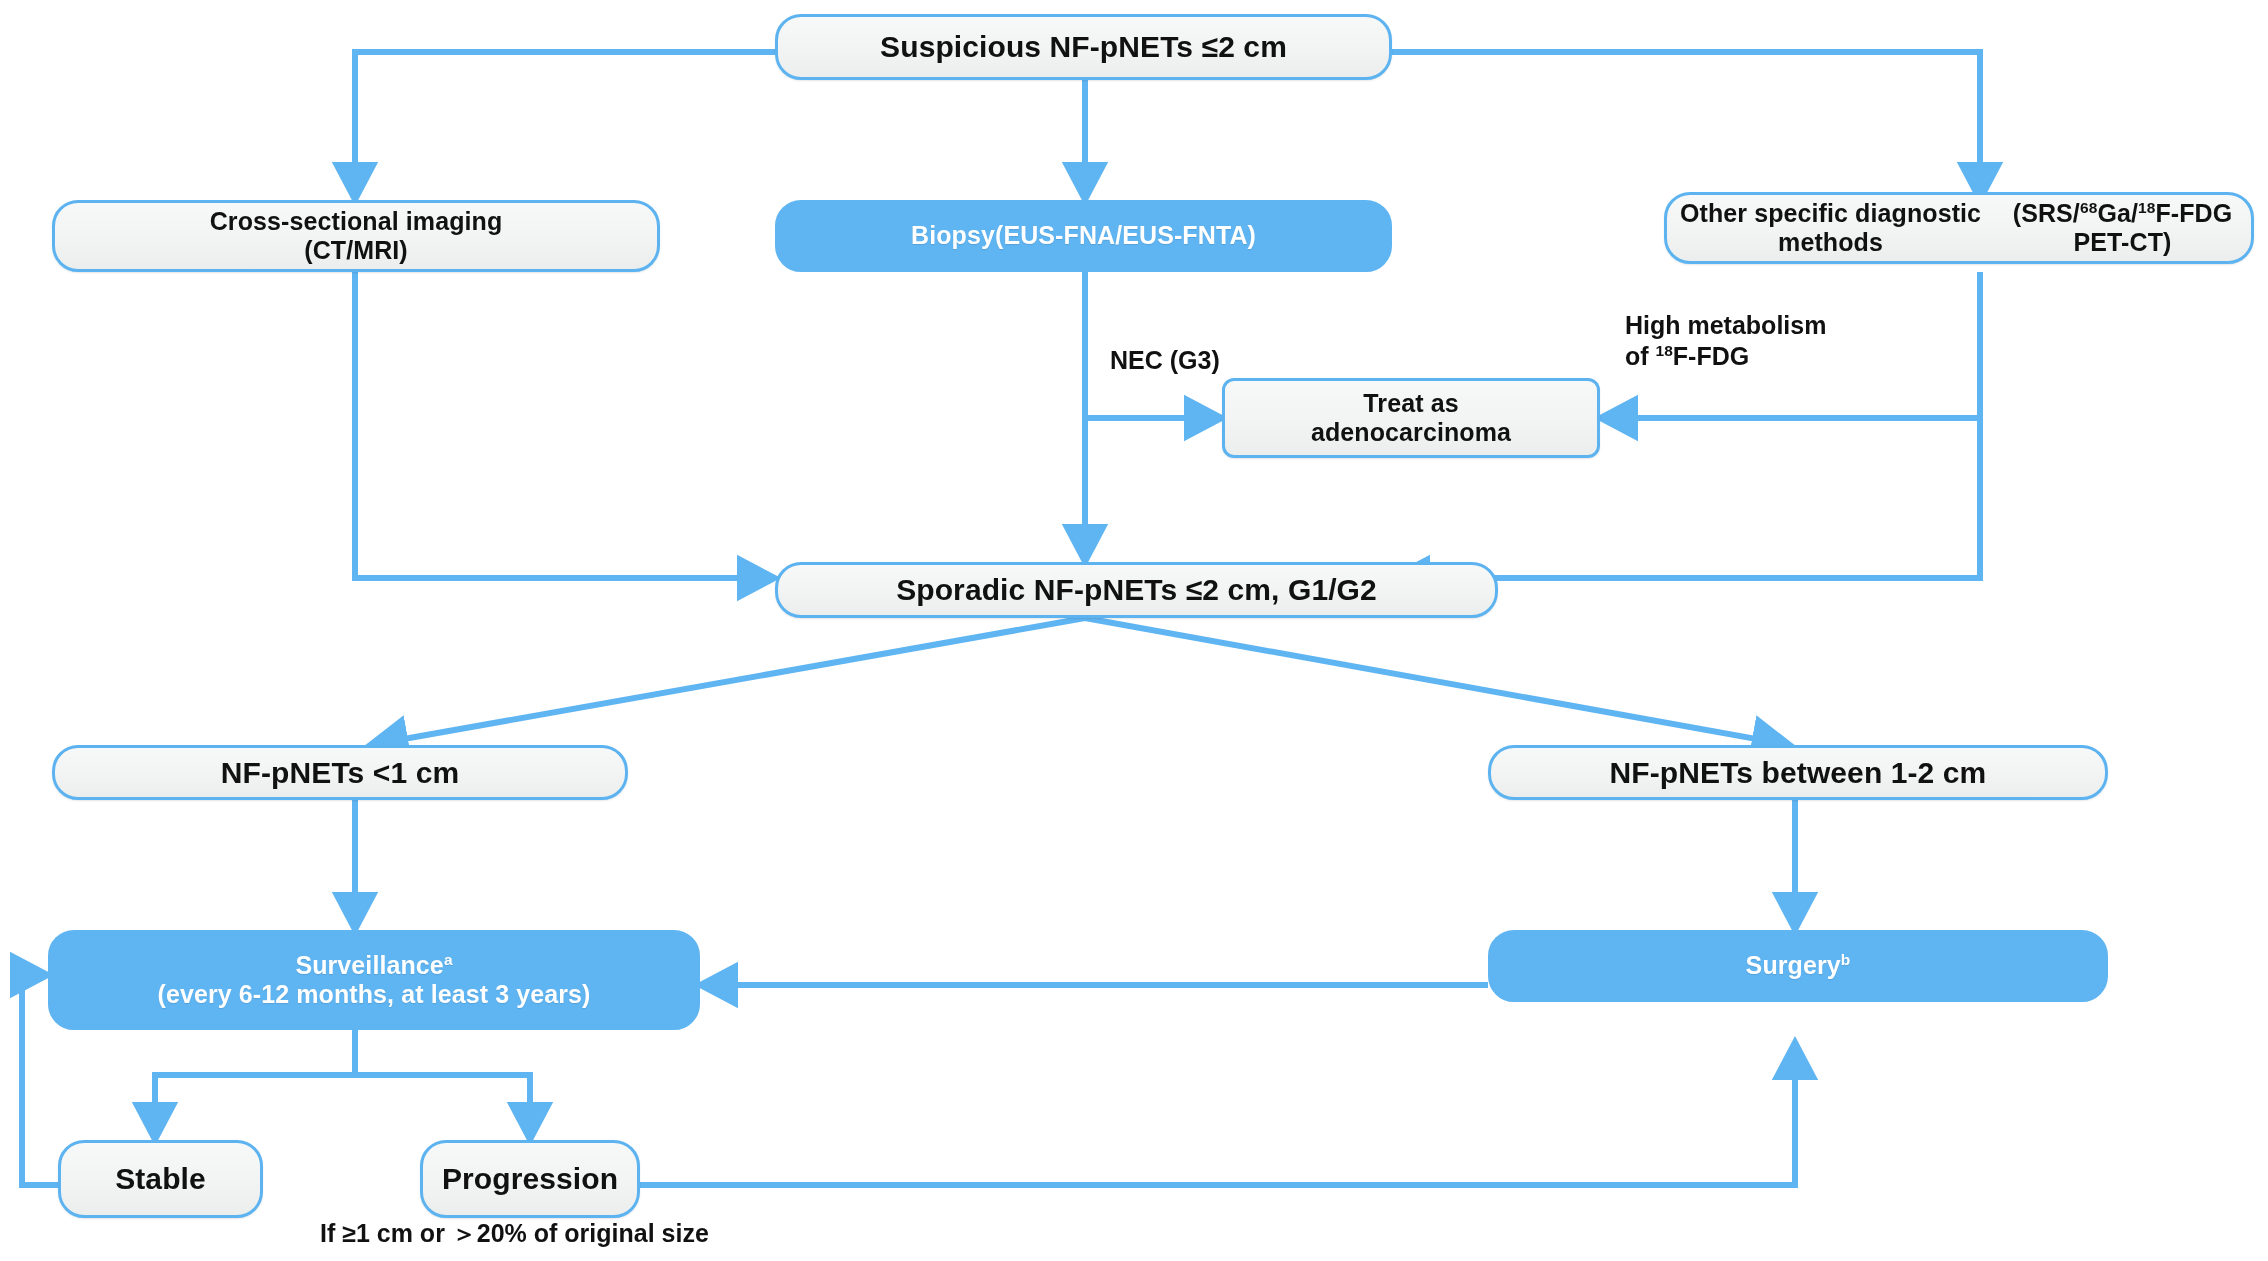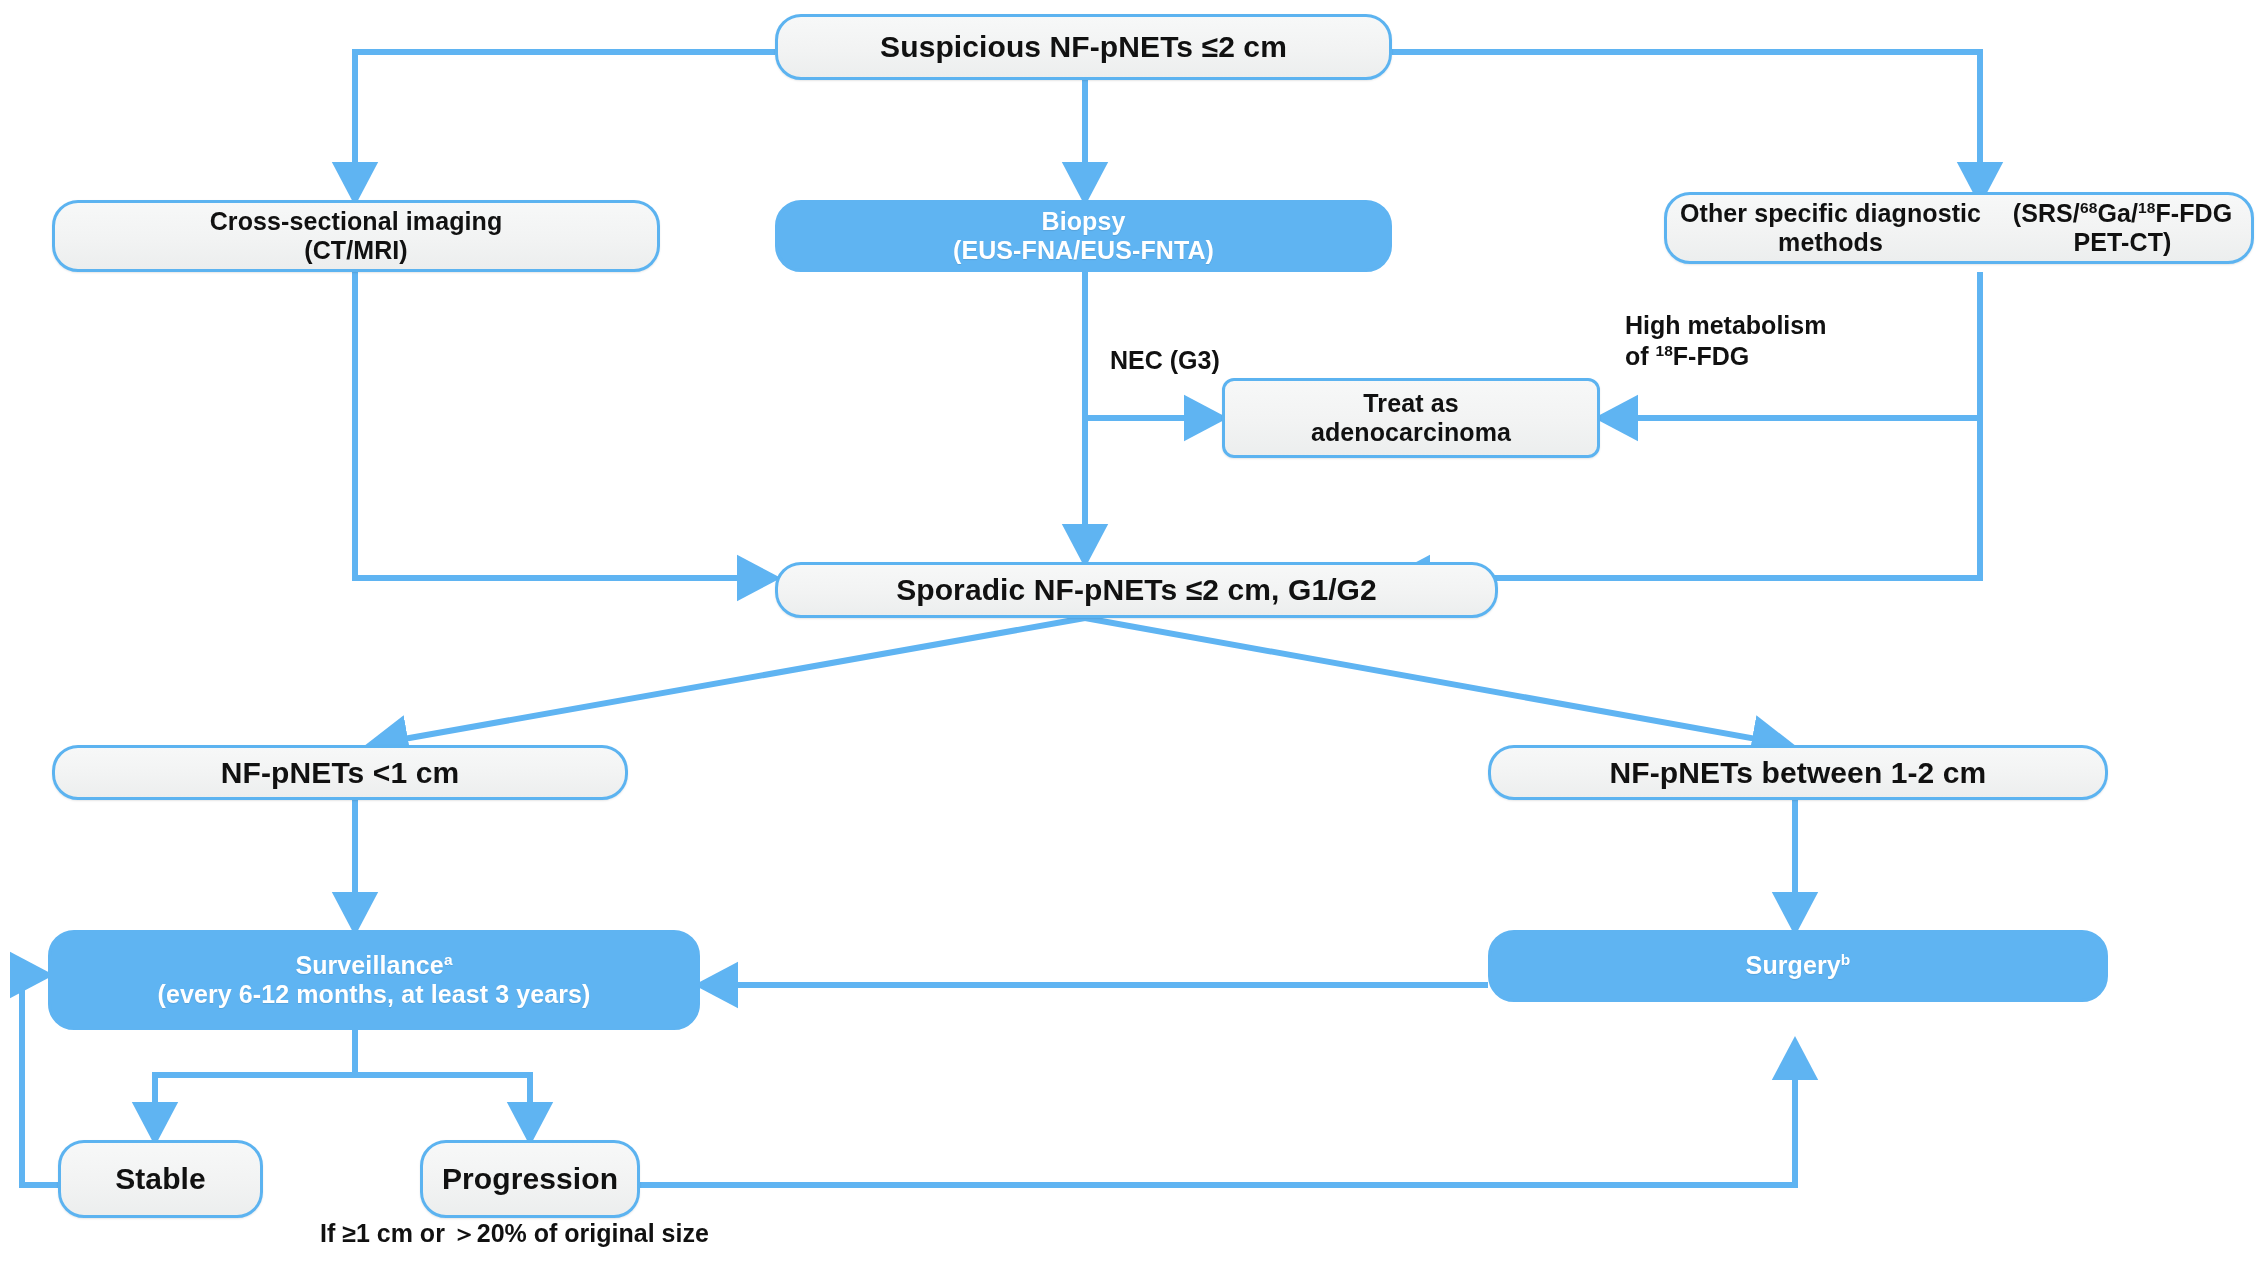--- a/index.html
+++ b/index.html
@@ -69,21 +69,21 @@
 
   <div class="node light l1" style="left:775px;top:14px;width:617px;height:66px;">
     <span>Suspicious NF-pNETs ≤2 cm</span>
   </div>
 
   <div class="node light l2" style="left:52px;top:200px;width:608px;height:72px;flex-direction:column;">
     <span>Cross-sectional imaging</span>
     <span>(CT/MRI)</span>
   </div>
 
-  <div class="node filled l2" style="left:775px;top:200px;width:617px;height:72px;flex-direction:column;">
+  <div class="node filled l2" style="left:775px;top:200px;width:617px;height:72px;flex-direction:row;">
     <span>Biopsy</span>
     <span>(EUS-FNA/EUS-FNTA)</span>
   </div>
 
   <div class="node light l2" style="left:1664px;top:192px;width:590px;height:72px;flex-direction:row;">
     <span>Other specific diagnostic methods</span>
     <span><span>(SRS/</span><sup>68</sup><span>Ga/</span><sup>18</sup><span>F-FDG PET-CT)</span></span>
   </div>
 
   <div class="node light l2" style="left:1222px;top:378px;width:378px;height:80px;flex-direction:column;border-radius:12px;">

